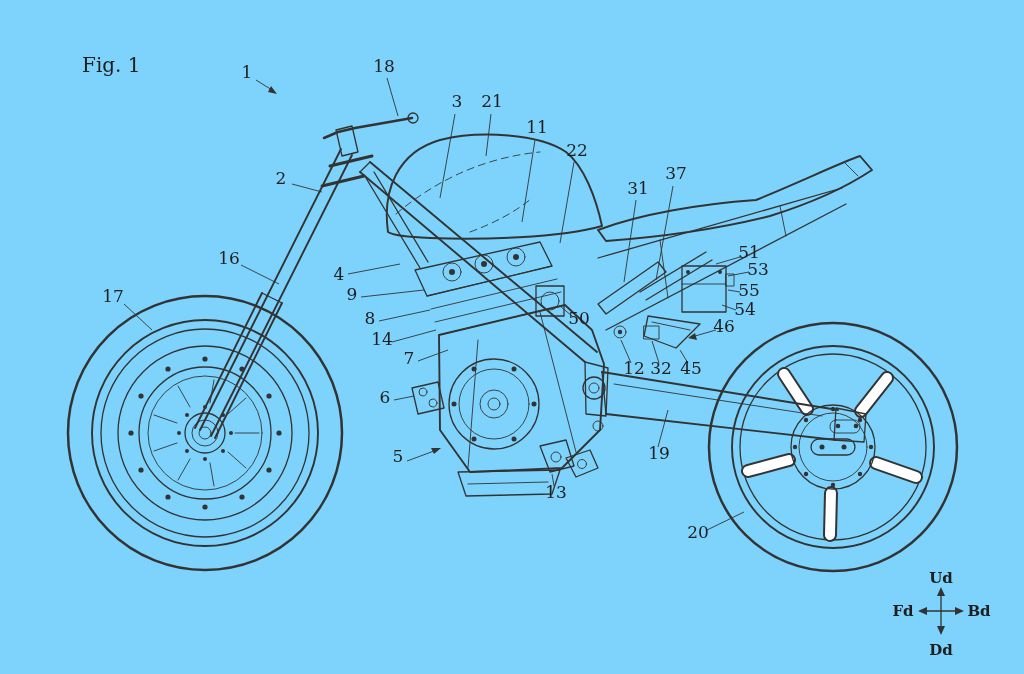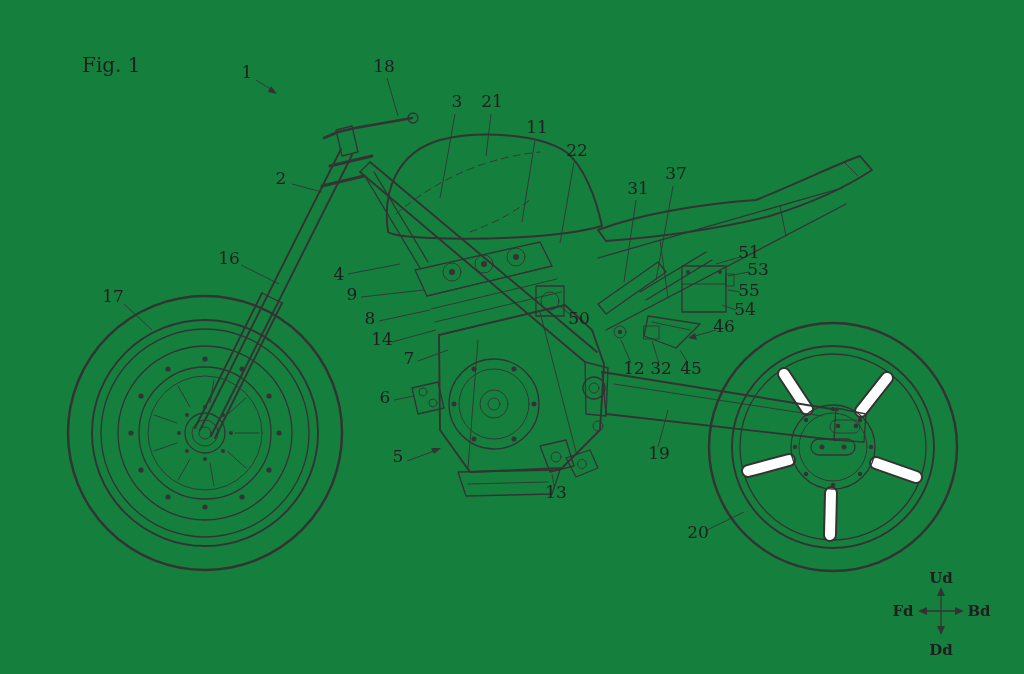--- a/index.html
+++ b/index.html
@@ -1,17 +1,17 @@
 <!DOCTYPE html>
 <html><head>
 <meta charset="utf-8">
 <style>
   html,body{margin:0;padding:0;background:#e8e8e8;}
   .page{
-    width:1024px;height:674px;position:relative;background:#15803d;
+    width:1024px;height:674px;position:relative;background:#7dd3fc;
     font-family:"DejaVu Serif", serif; overflow:hidden;
   }
   svg{position:absolute;inset:0;}
   svg *{vector-effect:non-scaling-stroke;}
   .ln{stroke:#333;fill:none;stroke-linecap:round;stroke-linejoin:round;}
   .thin{stroke-width:0.9;}
   .s1{stroke-width:1.3;}
   .s2{stroke-width:1.9;}
   .s3{stroke-width:2.5;}
   .dash{stroke-dasharray:7 5;}

